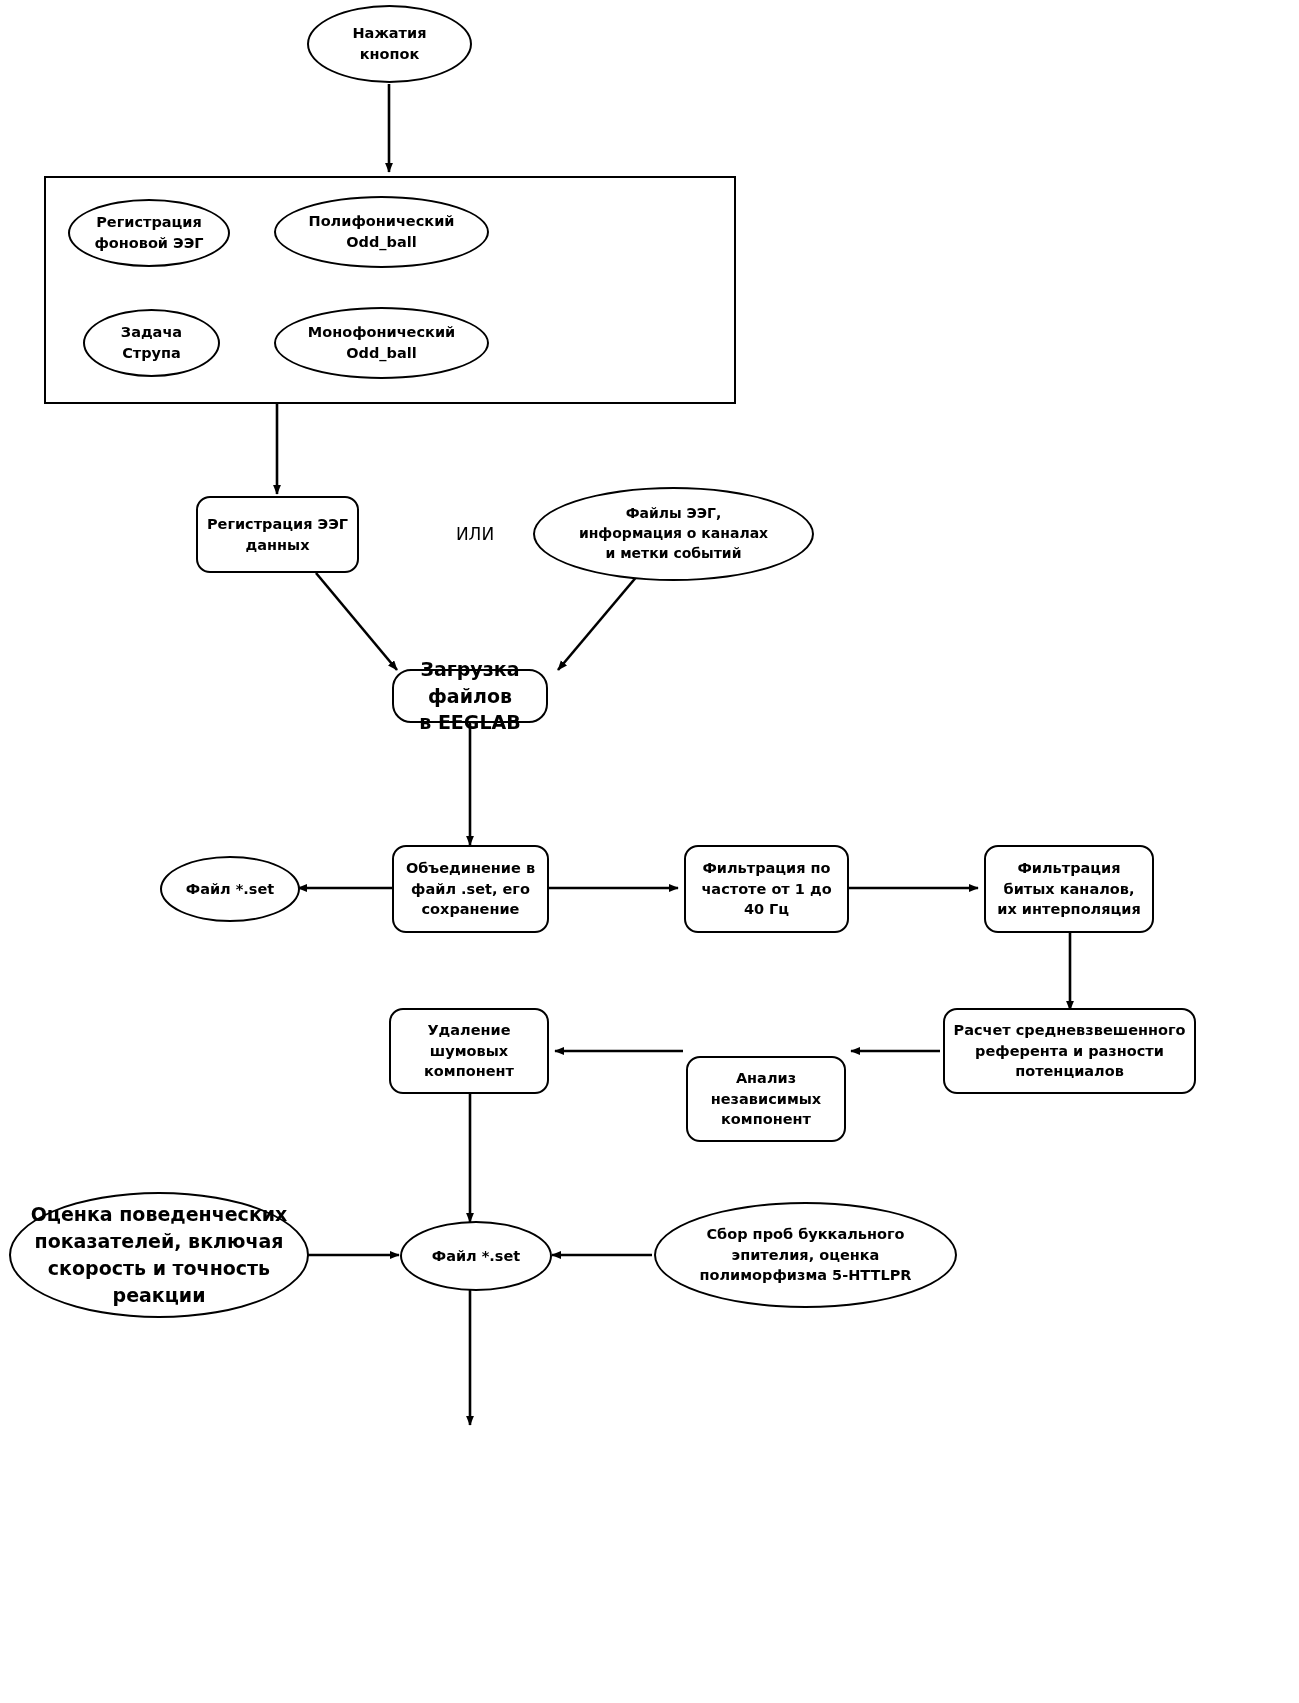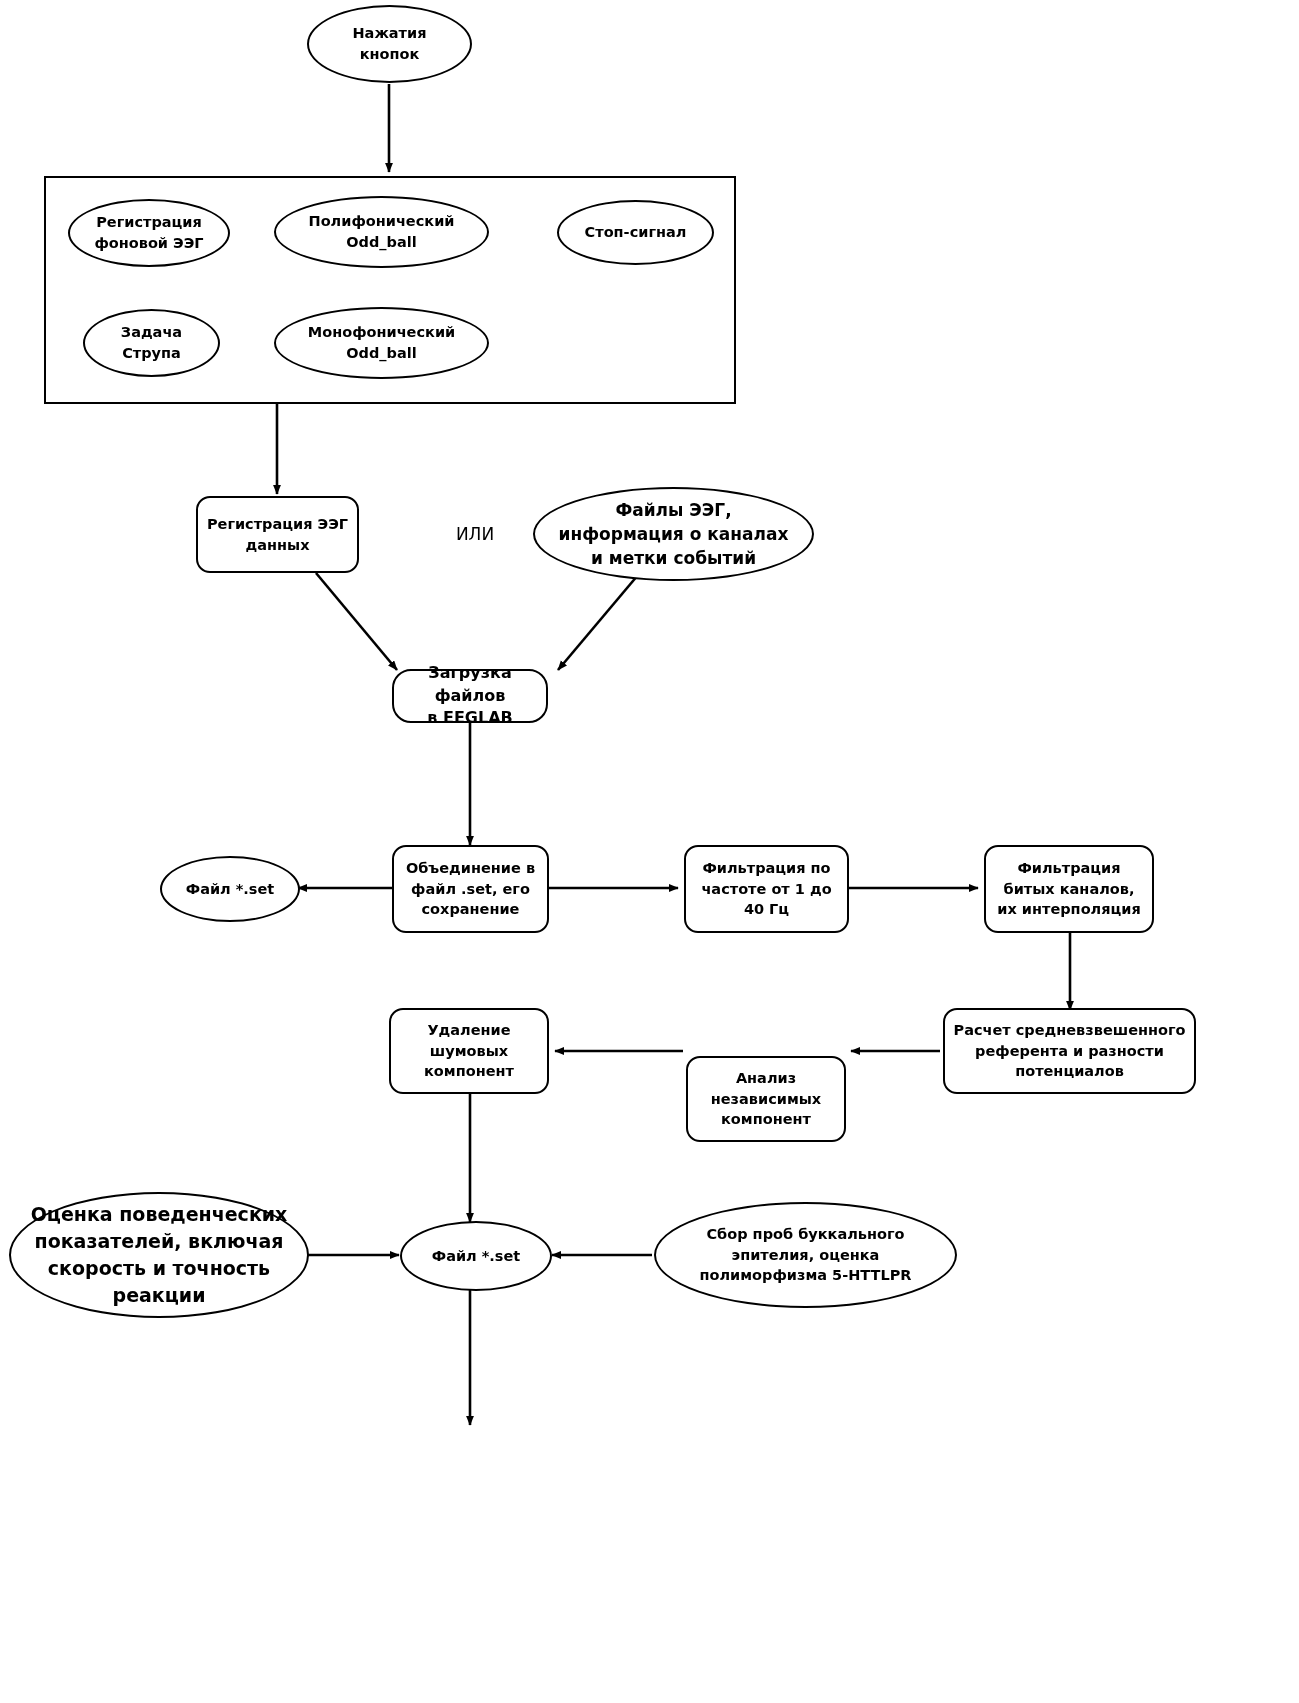--- a/index.html
+++ b/index.html
@@ -119,23 +119,20 @@
   <div class="node ellipse" style="left:68px; top:199px; width:162px; height:68px; font-size:14.5px;">
     <span class="txt">Регистрация
 фоновой ЭЭГ</span>
   </div>
 
   <div class="node ellipse" style="left:274px; top:196px; width:215px; height:72px; font-size:14.5px;">
     <span class="txt">Полифонический
 Odd_ball</span>
   </div>
 
-  <div class="node ellipse" style="left:557px; top:200px; width:157px; height:65px; font-size:14.5px;">
-    <span class="txt">Стоп-сигнал</span>
-  </div>
 
   <div class="node ellipse" style="left:83px; top:309px; width:137px; height:68px; font-size:14.5px;">
     <span class="txt">Задача
 Струпа</span>
   </div>
 
   <div class="node ellipse" style="left:274px; top:307px; width:215px; height:72px; font-size:14.5px;">
     <span class="txt">Монофонический
 Odd_ball</span>
   </div>
@@ -143,27 +140,27 @@
 
   <div class="node rounded" style="left:196px; top:496px; width:163px; height:77px; font-size:14.5px;">
     <span class="txt">Регистрация ЭЭГ
 данных</span>
   </div>
 
   <div class="plain-label" style="left:420px; top:524px; width:110px; font-size:17px;">
     <span>ИЛИ</span>
   </div>
 
-  <div class="node ellipse" style="left:533px; top:487px; width:281px; height:94px; font-size:17px;">
+  <div class="node ellipse" style="left:533px; top:487px; width:281px; height:94px; font-size:14px;">
     <span class="txt">Файлы ЭЭГ,
 информация о каналах
 и метки событий</span>
   </div>
 
-  <div class="node rounded" style="left:392px; top:669px; width:156px; height:54px; font-size:16px;border-radius:19px;">
+  <div class="node rounded" style="left:392px; top:669px; width:156px; height:54px; font-size:19px;border-radius:19px;">
     <span class="txt">Загрузка файлов
 в EEGLAB</span>
   </div>
 
   <div class="node ellipse" style="left:160px; top:856px; width:140px; height:66px; font-size:14.5px;">
     <span class="txt">Файл *.set</span>
   </div>
 
   <div class="node rounded" style="left:392px; top:845px; width:157px; height:88px; font-size:14.5px;">
     <span class="txt">Объединение в

